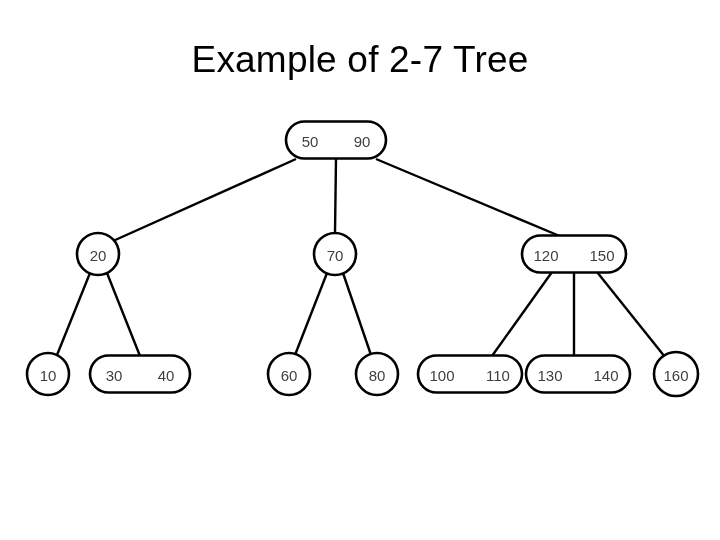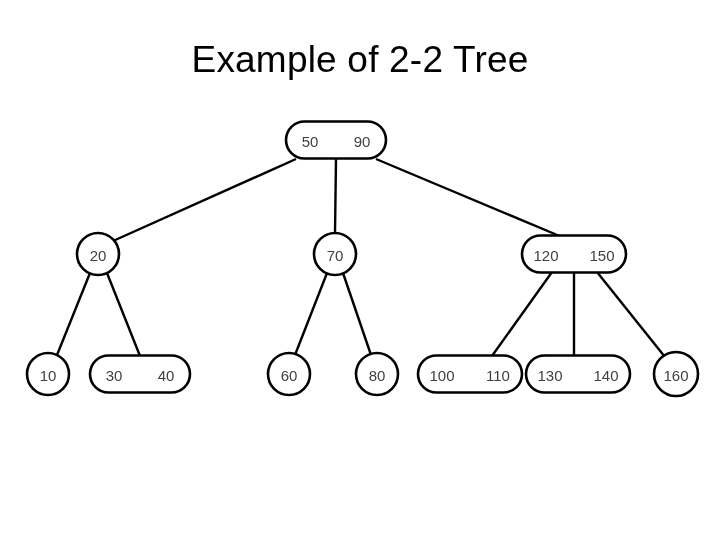--- a/index.html
+++ b/index.html
@@ -59,21 +59,21 @@
     fill: #3f3f3f;
     text-anchor: middle;
     dominant-baseline: central;
   }
 </style>
 </head>
 <body>
 
 <div id="slide">
 
-  <div id="slide-title">Example of 2-2 Tree</div>
+  <div id="slide-title">Example of 2-7 Tree</div>
 
   <svg id="tree-svg" viewBox="0 0 720 540">
     <g id="edges-layer">
         <line x1="296" y1="159" x2="113" y2="241" class="edge"></line>
         <line x1="336" y1="159" x2="335" y2="233" class="edge"></line>
         <line x1="376" y1="159" x2="562" y2="237" class="edge"></line>
         <line x1="90" y1="273" x2="57" y2="355" class="edge"></line>
         <line x1="107" y1="273" x2="140" y2="356" class="edge"></line>
         <line x1="327" y1="273" x2="295" y2="355" class="edge"></line>
         <line x1="343" y1="273" x2="371" y2="355" class="edge"></line>

